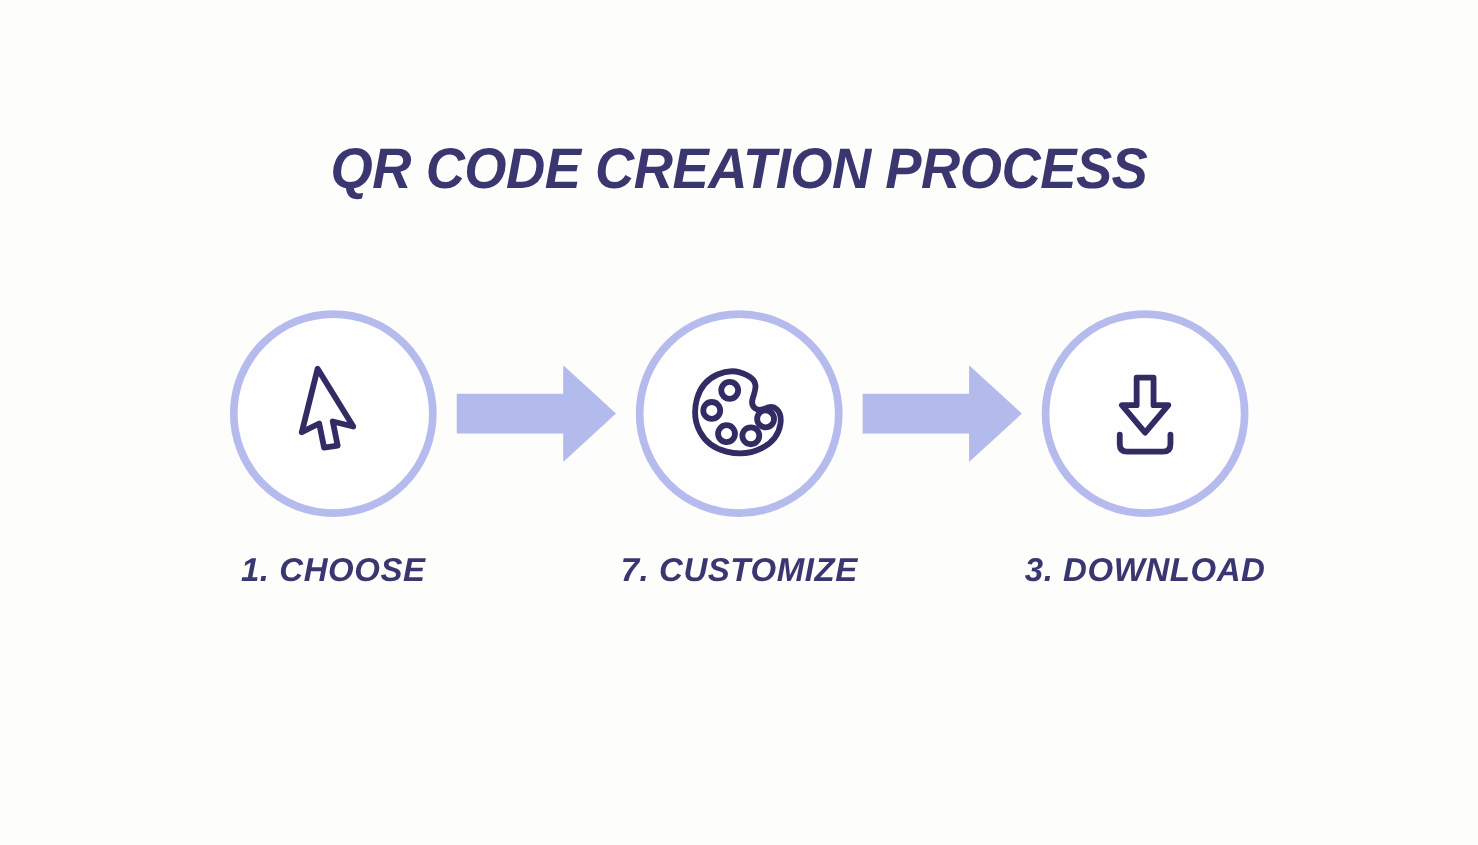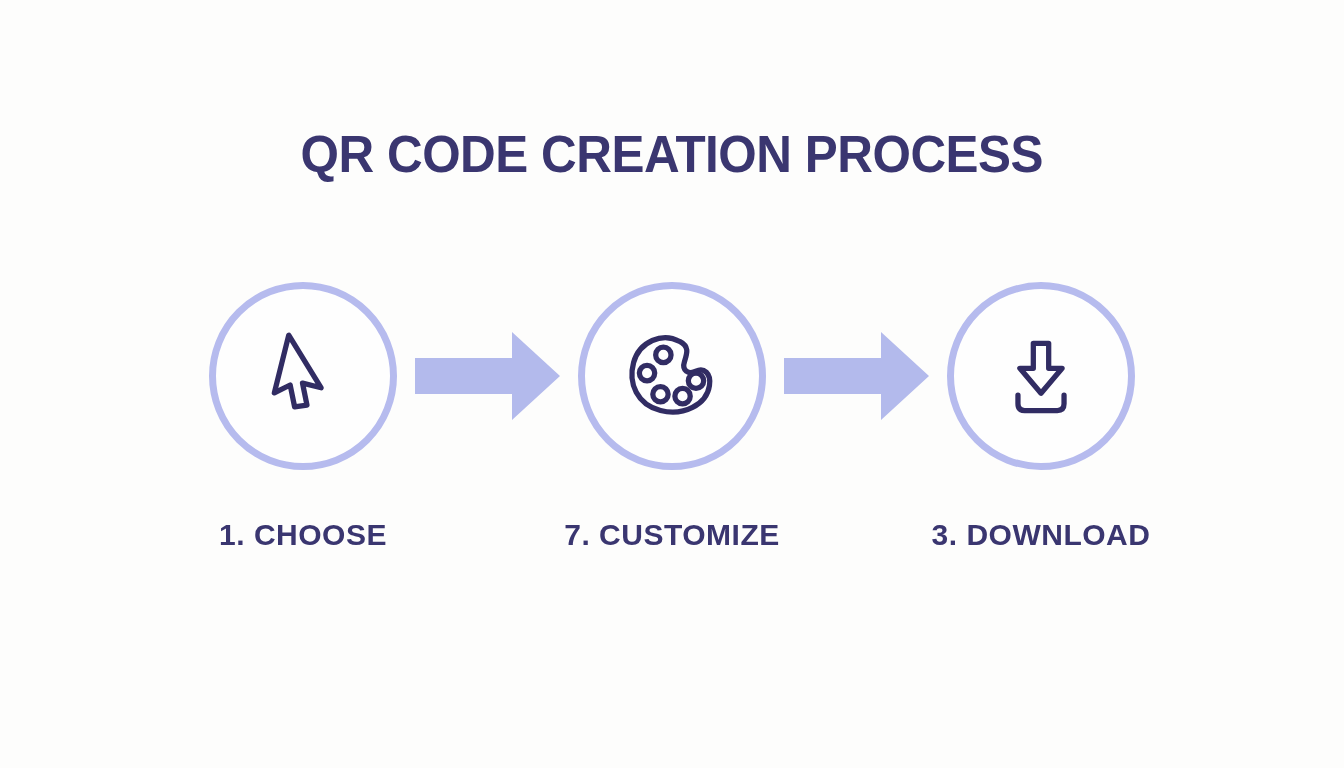--- a/index.html
+++ b/index.html
@@ -4,21 +4,21 @@
 <style>
   html, body { margin: 0; padding: 0; }
   body {
     width: 1344px; height: 768px;
     background: var(--bg, #fdfdfc);
     font-family: "Liberation Sans", "DejaVu Sans", sans-serif;
     overflow: hidden;
   }
   .canvas {
     width: 1344px; height: 768px;
-    display: flex; flex-direction: column; align-items: center;
+    display: flex; flex-direction: column; align-items: center; font-style: italic;
   }
   .title {
     margin-top: 128px;
     font-size: 52px;
     font-weight: bold;
     letter-spacing: -0.5px;
     color: var(--ink, #3a3670);
     transform: scaleX(0.95);
     white-space: nowrap;
     line-height: 1;
@@ -43,21 +43,21 @@
   }
   .icon { width: 96px; height: 96px; }
   .icon * {
     stroke: var(--icon-ink, #312c63);
     fill: none;
     stroke-width: 5.5;
     stroke-linecap: round;
     stroke-linejoin: round;
   }
   .step-label {
-    margin-top: 48px;
+    margin-top: 32px;
     font-size: 30px;
     font-weight: bold;
     color: var(--ink, #3a3670);
     white-space: nowrap;
     letter-spacing: 0.5px;
   }
   .arrow { margin-top: 50px; }
   .arrow polygon { fill: var(--arrow, #b3baec); }
 </style>
 </head>

